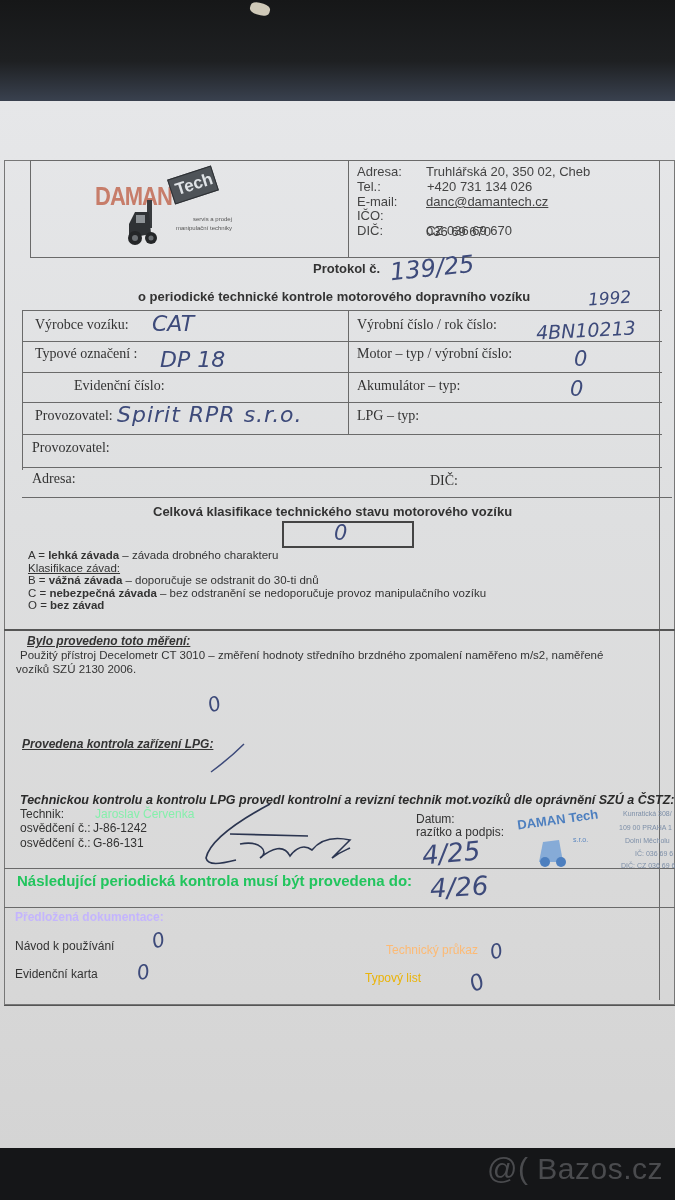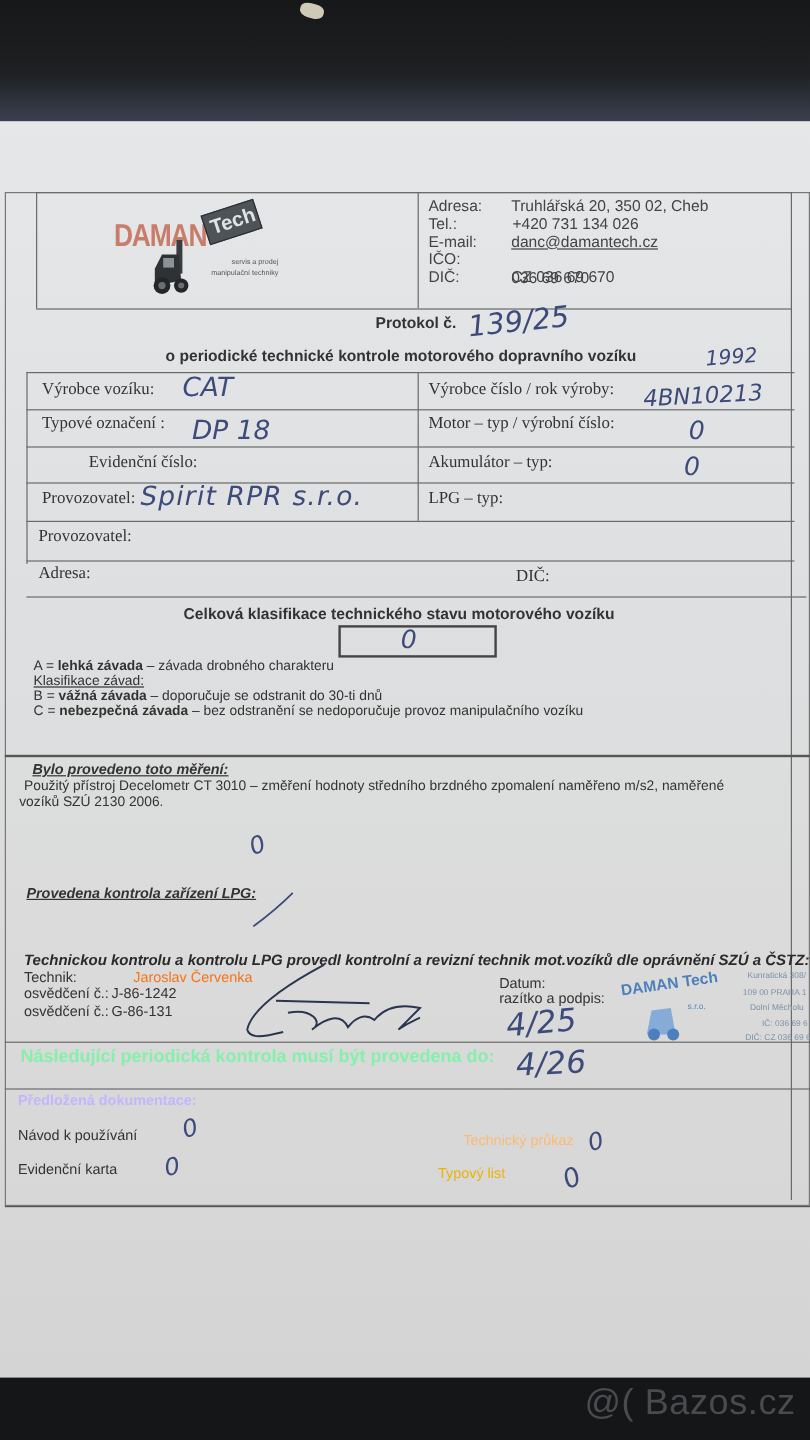--- a/index.html
+++ b/index.html
@@ -133,21 +133,21 @@
 
 <div>
   <span class="txt serif" style="left:35px; top:317px;">Výrobce vozíku:</span>
   <span class="hand" style="left:152px; top:311px; font-size:22px;">CAT</span>
   <span class="txt serif" style="left:35px; top:346px;">Typové označení :</span>
   <span class="hand" style="left:160px; top:347px; font-size:22px;">DP 18</span>
   <span class="txt serif" style="left:35px; top:378px;margin-left:39px;">Evidenční číslo:</span>
   <span class="txt serif" style="left:35px; top:408px;">Provozovatel:</span>
   <span class="hand" style="left:117px; top:402px; font-size:22px; letter-spacing:1px;">Spirit RPR s.r.o.</span>
 
-  <span class="txt serif" style="left:357px; top:317px;">Výrobce číslo / rok výroby:</span>
+  <span class="txt serif" style="left:357px; top:317px;">Výrobní číslo / rok číslo:</span>
   <span class="hand" style="left:536px; top:319px; font-size:19px; transform:rotate(-3deg);">4BN10213</span>
   <span class="txt serif" style="left:357px; top:346px;">Motor – typ / výrobní číslo:</span>
   <span class="hand" style="left:574px; top:347px; font-size:21px;">0</span>
   <span class="txt serif" style="left:357px; top:378px;">Akumulátor – typ:</span>
   <span class="hand" style="left:570px; top:377px; font-size:21px;">0</span>
   <span class="txt serif" style="left:357px; top:408px;">LPG – typ:</span>
 
   <span class="txt serif" style="left:32px; top:440px;">Provozovatel:</span>
   <div class="hline" style="left:22px; top:467px; width:640px;"></div>
   <span class="txt serif" style="left:32px; top:471px;">Adresa:</span>
@@ -157,39 +157,40 @@
 
 <span class="txt sans" style="left:153px; top:504px; font-size:13px; font-weight:bold; color:#333;">Celková klasifikace technického stavu motorového vozíku</span>
 <div class="class-box"></div>
 <span class="hand" style="left:334px; top:521px; font-size:21px;">0</span>
 
 <div style="position:absolute; left:28px; top:549px; font-size:11.5px; line-height:12.5px; color:#333;">
   <div><span>A = </span><b>lehká závada</b><span> – závada drobného charakteru</span></div>
   <div style="text-decoration:underline;">Klasifikace závad:</div>
   <div><span>B = </span><b>vážná závada</b><span> – doporučuje se odstranit do 30-ti dnů</span></div>
   <div><span>C = </span><b>nebezpečná závada</b><span> – bez odstranění se nedoporučuje provoz manipulačního vozíku</span></div>
+  <div><span>O = </span><b>bez závad</b><span></span></div>
 </div>
 
 <div class="hline" style="left:4px; top:629px; width:671px; background:#555; height:2px;"></div>
 
 <span class="txt sans" style="left:27px; top:634px; font-size:12px; font-weight:bold; font-style:italic; text-decoration:underline; color:#333;">Bylo provedeno toto měření:</span>
 <div style="position:absolute; left:16px; top:648px; font-size:11.5px; line-height:14px; color:#333; white-space:nowrap;">
   <div style="padding-left:4px;">Použitý přístroj Decelometr CT 3010 – změření hodnoty středního brzdného zpomalení naměřeno m/s2, naměřené</div>
   <div>vozíků SZÚ 2130 2006.</div>
 </div>
 <span class="hand" style="left:208px; top:692px; font-size:20px; transform:rotate(-20deg);">0</span>
 
 <span class="txt sans" style="left:22px; top:737px; font-size:12px; font-weight:bold; font-style:italic; text-decoration:underline; color:#333;">Provedena kontrola zařízení LPG:</span>
 <svg style="position:absolute; left:208px; top:742px;" width="40" height="32" viewBox="0 0 40 32">
   <path d="M36 2 Q22 16 3 30" stroke="#3d4a7a" stroke-width="1.5" fill="none"></path>
 </svg>
 
 <span class="txt sans" style="left:20px; top:793px; font-size:12.5px; font-weight:bold; font-style:italic; color:#2a2a2a;">Technickou kontrolu a kontrolu LPG provedl kontrolní a revizní technik mot.vozíků dle oprávnění SZÚ a ČSTZ:</span>
 <span class="txt sans" style="left:20px; top:807px; font-size:12px; color:#333;">Technik:</span>
-<span class="txt sans" style="left:95px; top:807px; font-size:12px; color:#f97316;margin-left:16px;">Jaroslav Červenka</span>
+<span class="txt sans" style="left:95px; top:807px; font-size:12px; color:#86efac;">Jaroslav Červenka</span>
 <span class="txt sans" style="left:20px; top:821px; font-size:12px; color:#333;">osvědčení č.:</span>
 <span class="txt sans" style="left:93px; top:821px; font-size:12px; color:#333;">J-86-1242</span>
 <span class="txt sans" style="left:20px; top:836px; font-size:12px; color:#333;">osvědčení č.:</span>
 <span class="txt sans" style="left:93px; top:836px; font-size:12px; color:#333;">G-86-131</span>
 
 <svg style="position:absolute; left:200px; top:800px;" width="160" height="68" viewBox="0 0 160 68">
   <path d="M70 4 C40 20 10 40 6 58 C8 66 20 64 36 60 M30 34 L108 36 M40 44 C60 40 70 52 60 58 C72 48 84 44 90 56 C96 48 104 44 112 50 C120 40 132 36 150 40 L132 58 C140 52 146 50 150 48" stroke="#2b3550" stroke-width="1.6" fill="none"></path>
 </svg>
 
 <span class="txt sans" style="left:416px; top:812px; font-size:12px; color:#333;">Datum:</span>
@@ -206,21 +207,21 @@
   <span class="txt sans" style="left:60px; top:28px; font-size:7px; color:#5a86c0;">s.r.o.</span>
   <span class="txt sans" style="left:110px; top:2px; font-size:7px; color:#7d8fa8;">Kunratická 308/</span>
   <span class="txt sans" style="left:106px; top:16px; font-size:7px; color:#7d8fa8;">109 00 PRAHA 1</span>
   <span class="txt sans" style="left:112px; top:29px; font-size:7px; color:#7d8fa8;">Dolní Měcholu</span>
   <span class="txt sans" style="left:122px; top:42px; font-size:7px; color:#7d8fa8;">IČ: 036 69 6</span>
   <span class="txt sans" style="left:108px; top:54px; font-size:7px; color:#7d8fa8;">DIČ: CZ 036 69 6</span>
 </div>
 
 <div class="hline" style="left:4px; top:868px; width:671px;"></div>
 
-<span class="txt sans" style="left:17px; top:872px; font-size:15px; font-weight:bold; color:#86efac;">Následující periodická kontrola musí být provedena do:</span>
+<span class="txt sans" style="left:17px; top:872px; font-size:15px; font-weight:bold; color:#22c55e;">Následující periodická kontrola musí být provedena do:</span>
 <span class="hand" style="left:430px; top:872px; font-size:26px; transform:rotate(-3deg);">4/26</span>
 
 <div class="hline" style="left:4px; top:907px; width:671px;"></div>
 
 <span class="txt sans" style="left:15px; top:910px; font-size:12px; font-weight:bold; color:#c4b5fd;">Předložená dokumentace:</span>
 <span class="txt sans" style="left:15px; top:939px; font-size:12px; color:#333;">Návod k používání</span>
 <span class="hand" style="left:152px; top:928px; font-size:20px; transform:rotate(-15deg);">0</span>
 <span class="txt sans" style="left:362px; top:943px; font-size:12px; color:#fdba74;margin-left:24px;">Technický průkaz</span>
 <span class="hand" style="left:490px; top:939px; font-size:20px; transform:rotate(-15deg);">0</span>
 <span class="txt sans" style="left:15px; top:967px; font-size:12px; color:#333;">Evidenční karta</span>

